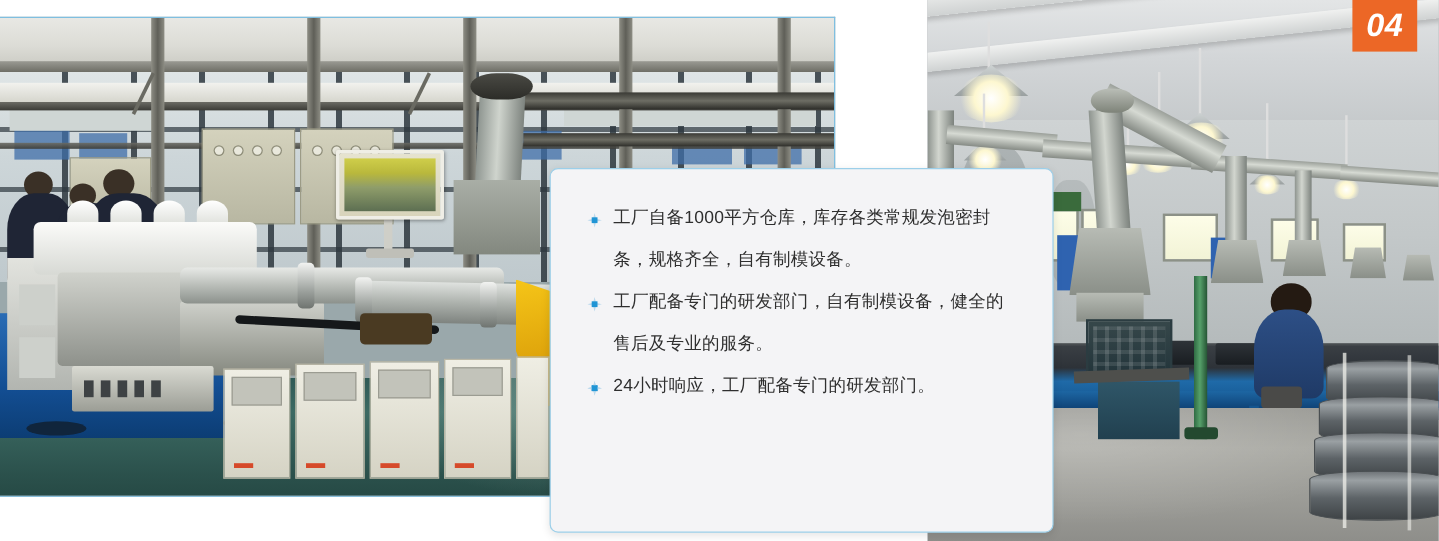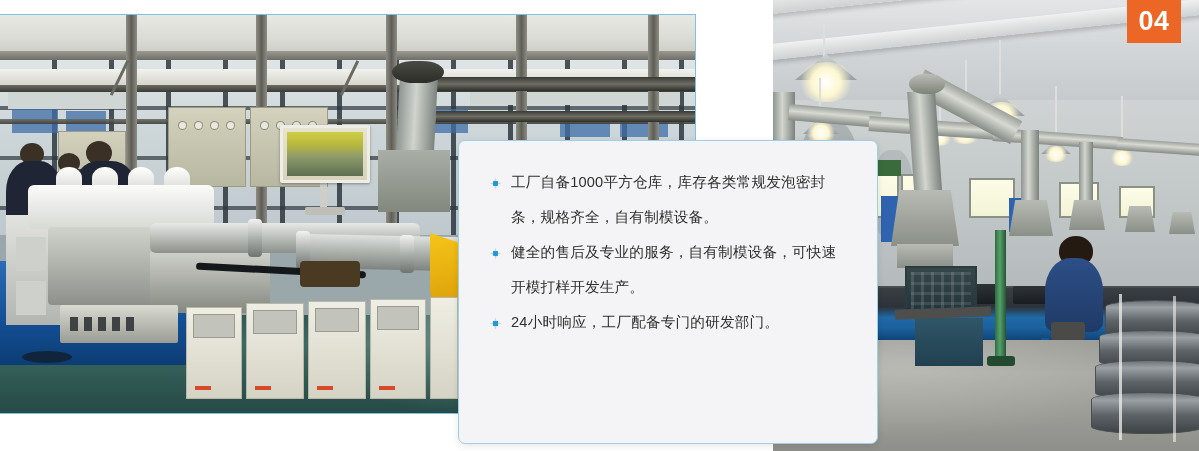--- a/index.html
+++ b/index.html
@@ -302,20 +302,21 @@
   }
   .R-hose{
     border:3px solid #2a2a2a; border-radius:50%; background:transparent;
   }
 
   
   .badge {
     position:absolute; left:1127px; top:0; width:54px; height:43px;
     background:#ec6726; display:flex; align-items:center; justify-content:center;
     z-index:40;
+    font-style:italic;
   }
   .badge span {
     color:#fff; font-size:27px; font-weight:bold; letter-spacing:.5px;
     line-height:1; font-family:"Liberation Sans",sans-serif;
   }
 
   
   .card {
     position:absolute; left:458px; top:140px; width:420px; height:304px;
     background:#f4f4f6;
@@ -580,21 +581,21 @@
           <path d="M7 0.5 L8.4 5.6 L13.5 7 L8.4 8.4 L7 13.5 L5.6 8.4 L0.5 7 L5.6 5.6 Z" fill="#bcd9ec"></path>
           <rect x="4.4" y="4.4" width="5.2" height="5.2" fill="#2195d5"></rect>
         </svg>
         <span>工厂自备1000平方仓库，库存各类常规发泡密封条，规格齐全，自有制模设备。</span>
       </li>
       <li class="bullet">
         <svg class="bullet-icon" viewBox="0 0 14 14">
           <path d="M7 0.5 L8.4 5.6 L13.5 7 L8.4 8.4 L7 13.5 L5.6 8.4 L0.5 7 L5.6 5.6 Z" fill="#bcd9ec"></path>
           <rect x="4.4" y="4.4" width="5.2" height="5.2" fill="#2195d5"></rect>
         </svg>
-        <span>健全的售后及专业的服务，自有制模设备，可快速开模打样开发生产。</span>
+        <span>工厂配备专门的研发部门，自有制模设备，健全的售后及专业的服务。</span>
       </li>
       <li class="bullet">
         <svg class="bullet-icon" viewBox="0 0 14 14">
           <path d="M7 0.5 L8.4 5.6 L13.5 7 L8.4 8.4 L7 13.5 L5.6 8.4 L0.5 7 L5.6 5.6 Z" fill="#bcd9ec"></path>
           <rect x="4.4" y="4.4" width="5.2" height="5.2" fill="#2195d5"></rect>
         </svg>
       </li>
       <li class="bullet">
         <svg class="bullet-icon" viewBox="0 0 14 14">
           <path d="M7 0.5 L8.4 5.6 L13.5 7 L8.4 8.4 L7 13.5 L5.6 8.4 L0.5 7 L5.6 5.6 Z" fill="#bcd9ec"></path>

